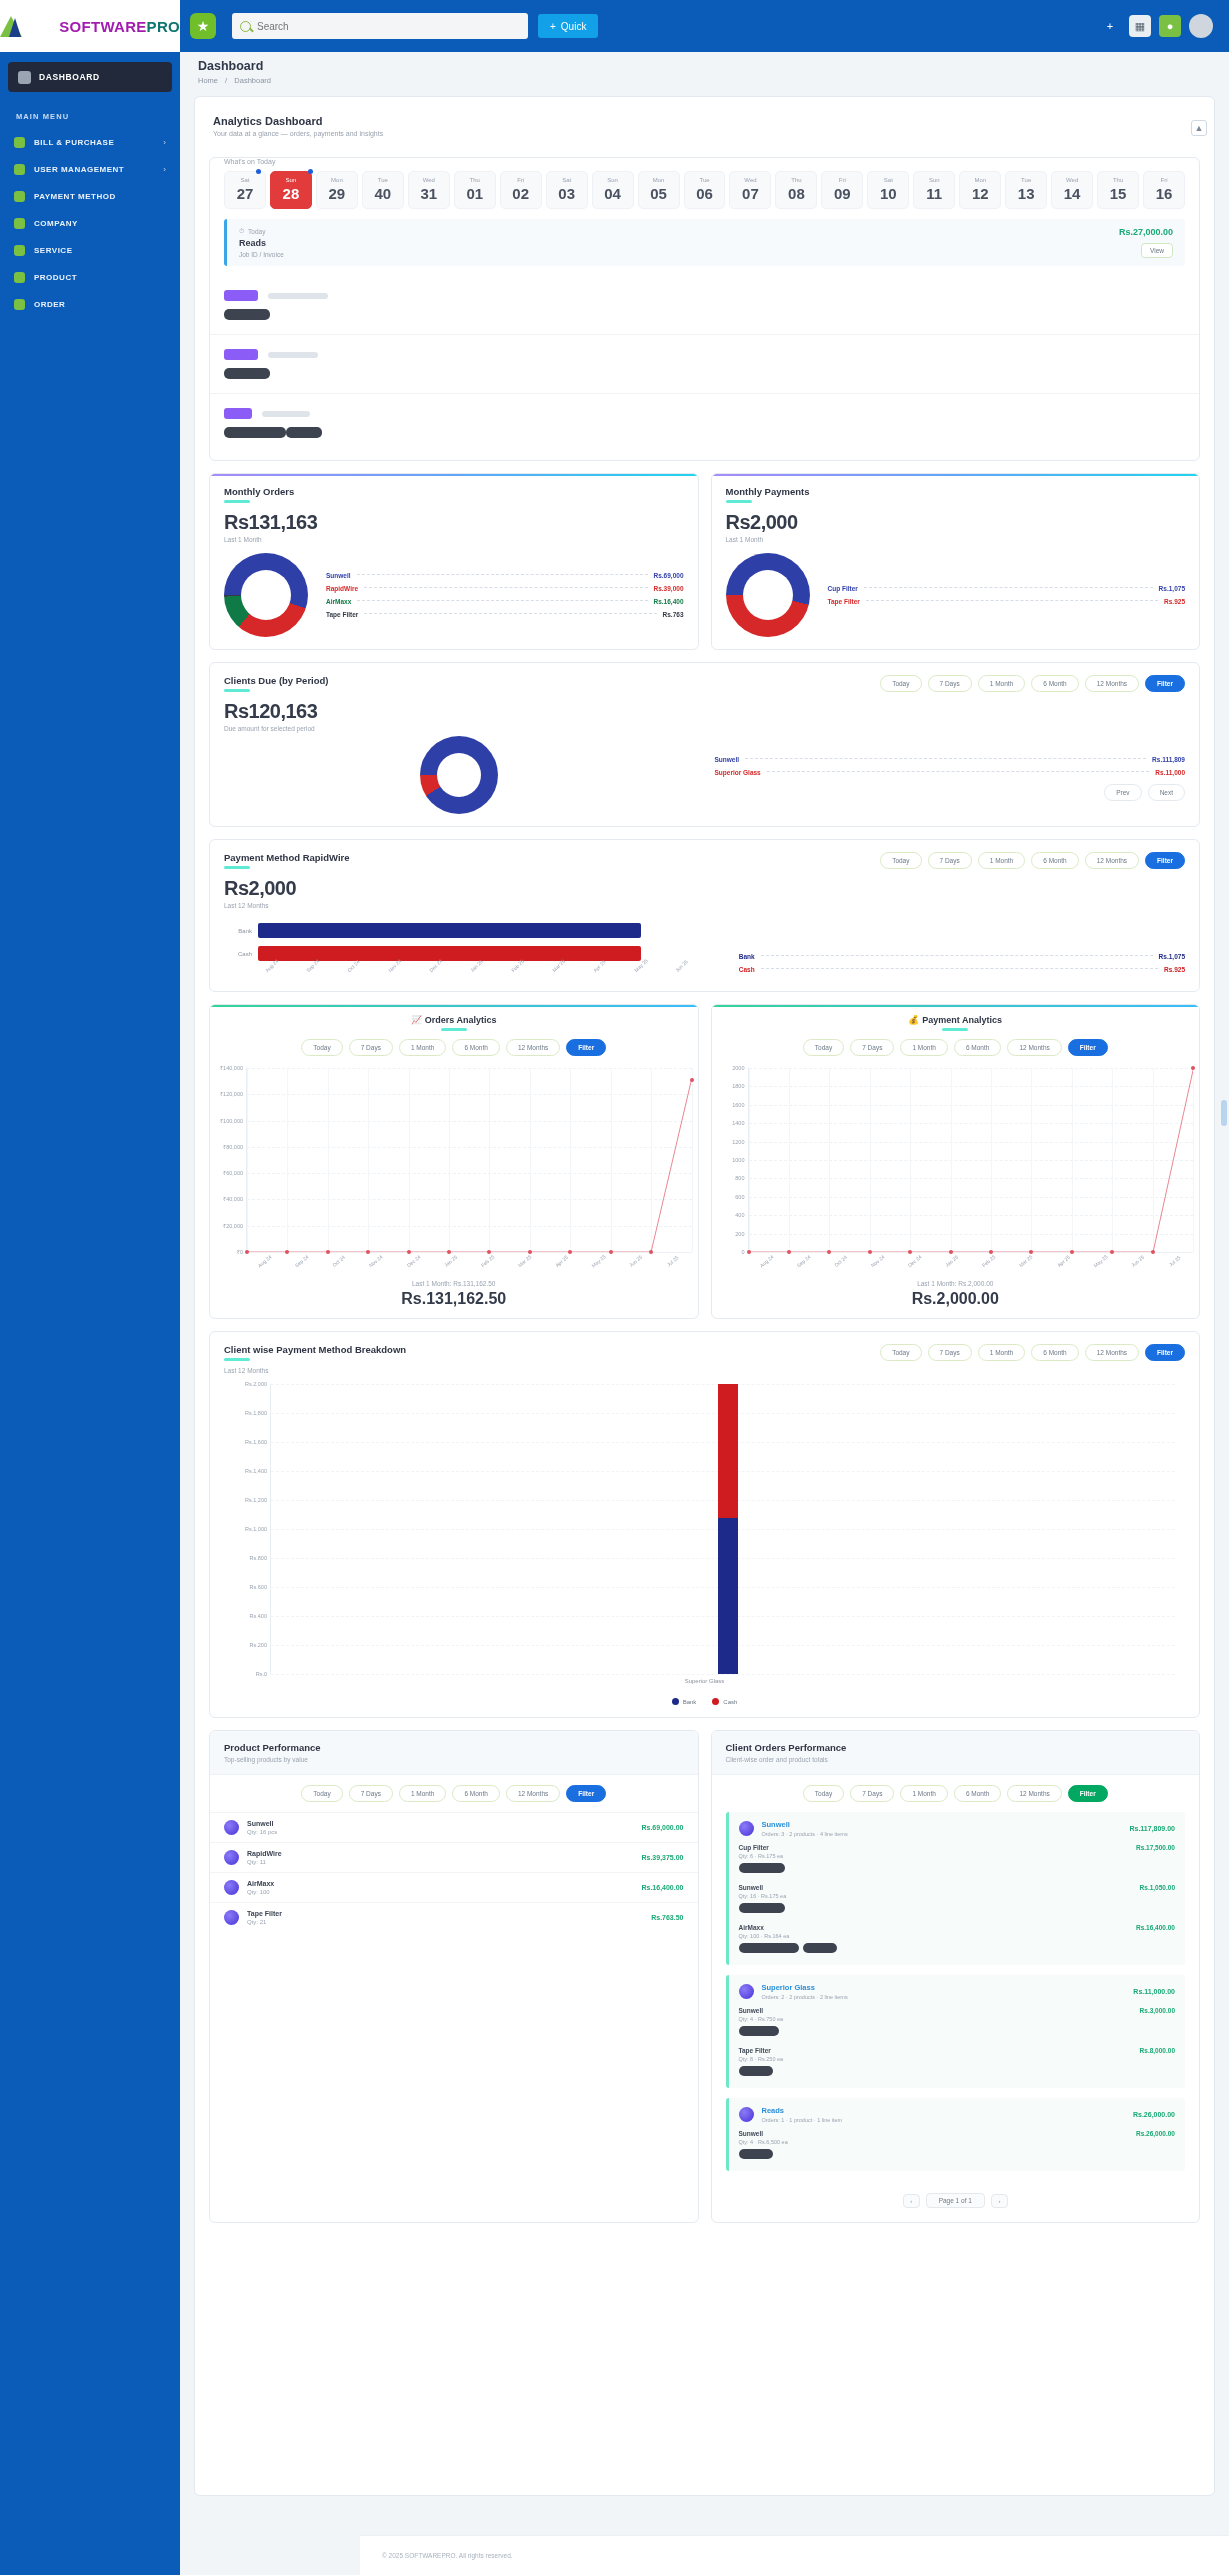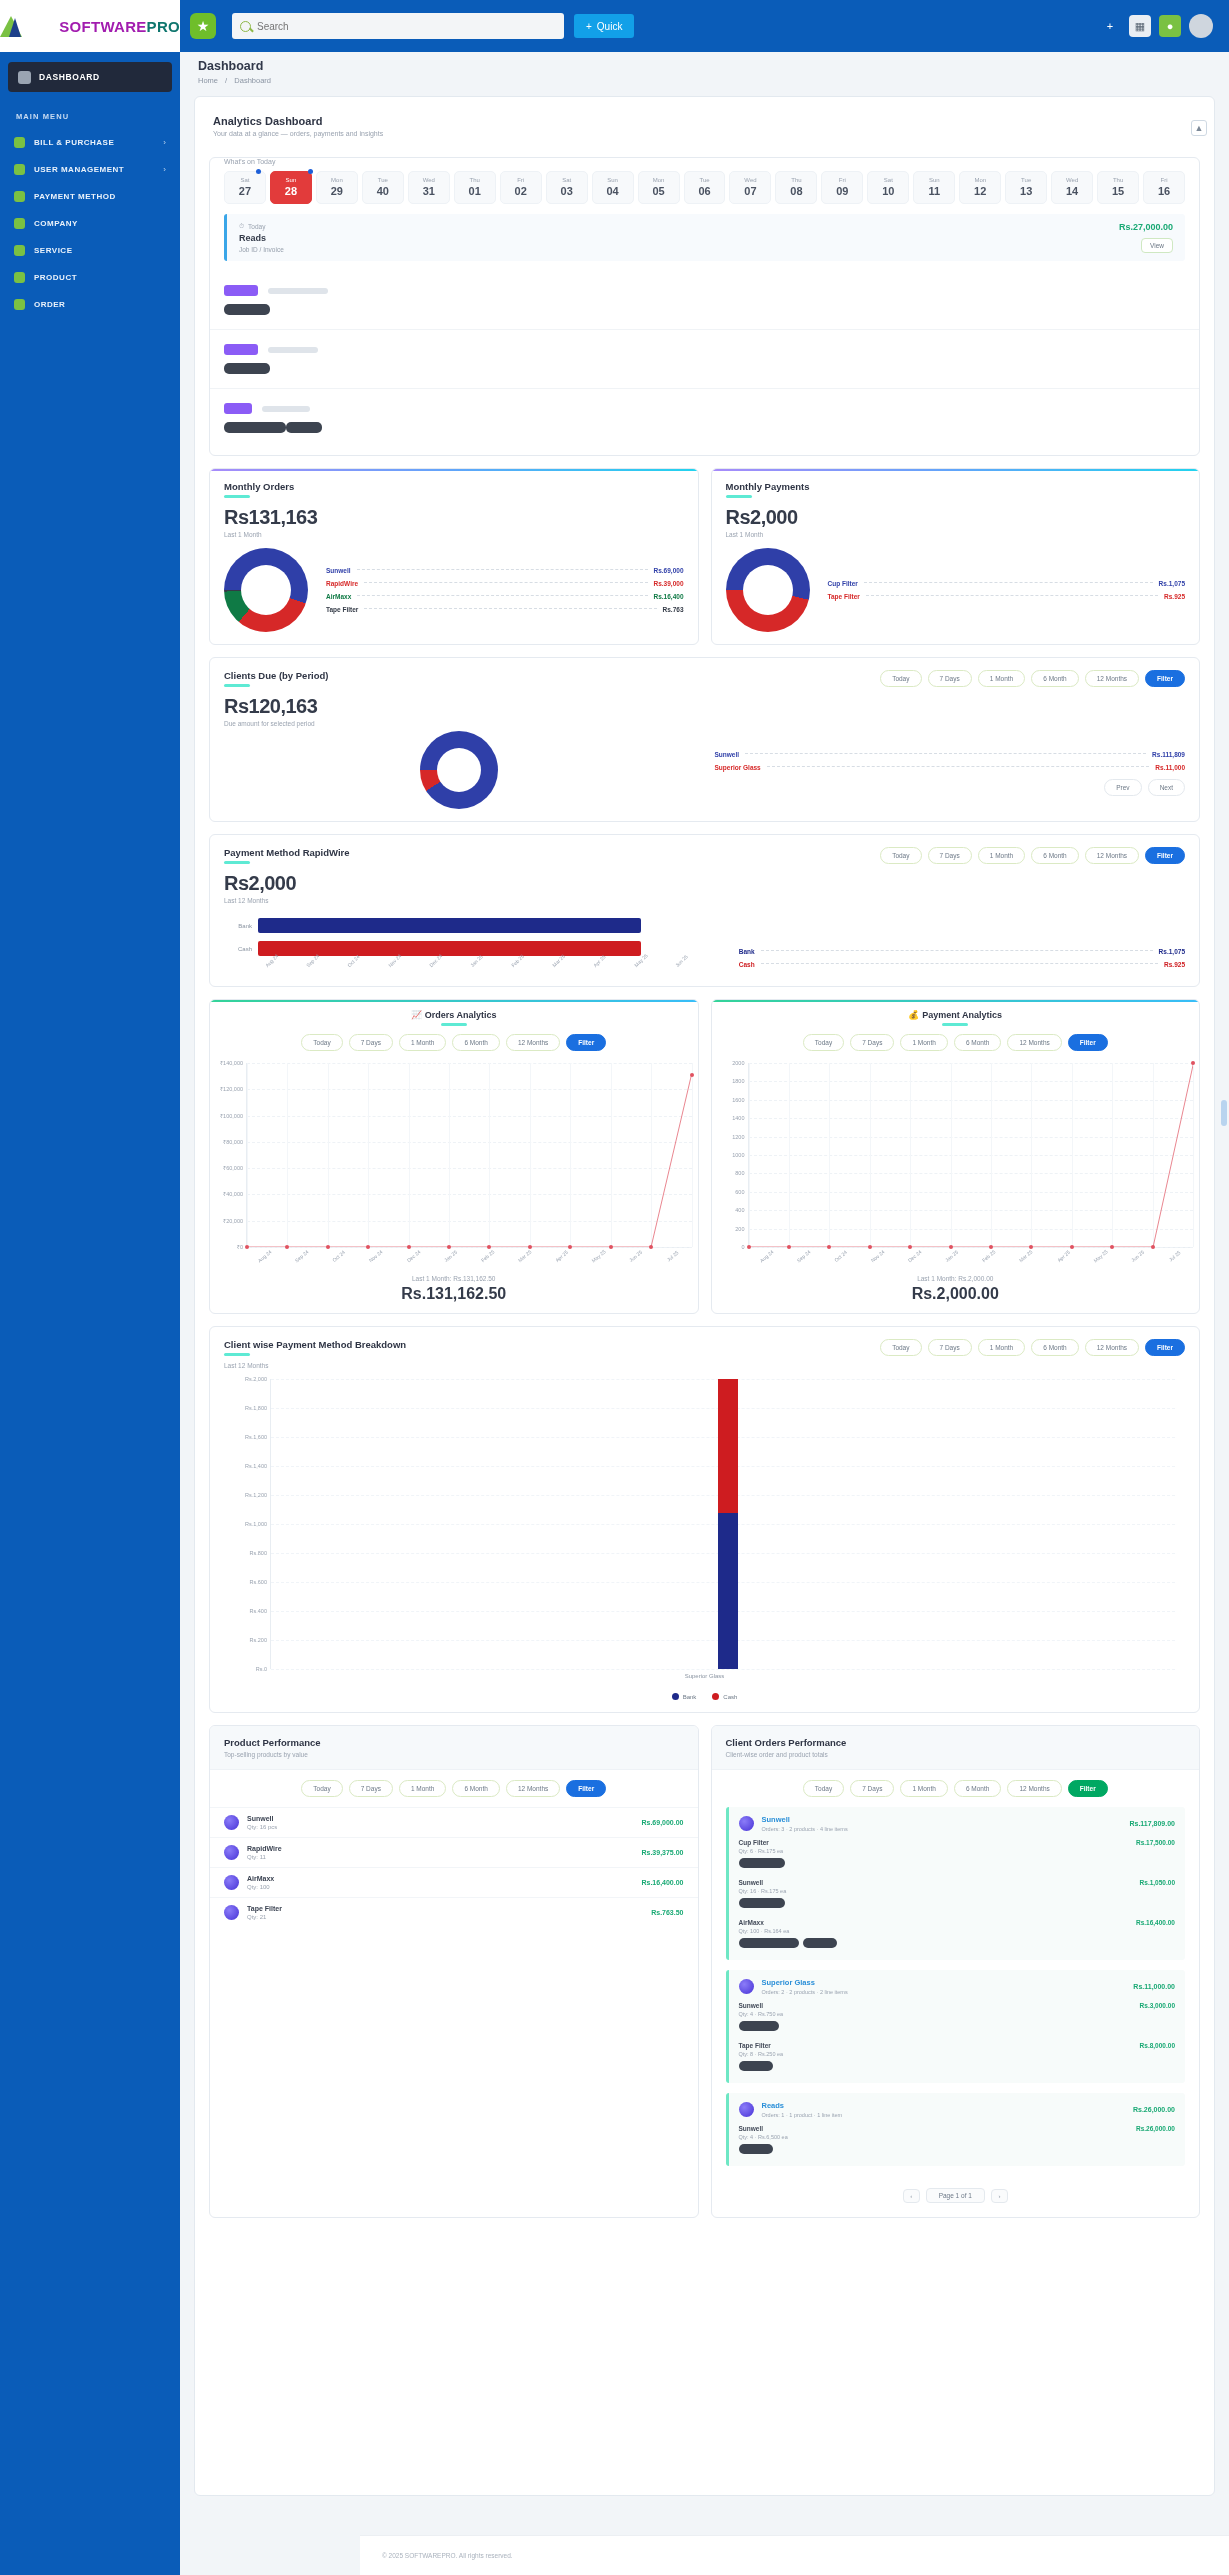--- a/index.html
+++ b/index.html
@@ -13,21 +13,21 @@
   
   .topbar { position: absolute; left: 0; top: 0; width: 1229px; height: 52px; background: #0a5cb8; display: flex; align-items: center; }
   .brand { width: 180px; height: 52px; background: #ffffff; display: flex; align-items: center; justify-content: center; gap: 5px; }
   .brand-mark { width: 24px; height: 22px; position: relative; }
   .brand-mark i { position: absolute; bottom: 0; width: 0; height: 0; border-left: 11px solid transparent; border-right: 11px solid transparent; border-bottom: 21px solid #7ac143; }
   .brand-mark b { position: absolute; bottom: 0; left: 9px; width: 0; height: 0; border-left: 6px solid transparent; border-right: 6px solid transparent; border-bottom: 19px solid #1d3f8a; }
   .brand-txt { font-size: 15px; font-weight: 700; letter-spacing: .3px; }
   .brand-txt .g { color: #a21caf; margin-left: 32px; }
   .brand-txt .b { color: #0f766e; }
   .leaf-btn { width: 26px; height: 26px; margin-left: 10px; border-radius: 6px; background: #6fbe2a; display: flex; align-items: center; justify-content: center; color: #fff; font-size: 14px; }
-  .searchwrap { margin-left: 16px; width: 332px; height: 26px; background: #f3f5f7; border-radius: 3px; display: flex; align-items: center; padding: 0 8px; gap: 6px; }
+  .searchwrap { margin-left: 16px; width: 296px; height: 26px; background: #f3f5f7; border-radius: 3px; display: flex; align-items: center; padding: 0 8px; gap: 6px; }
   .searchwrap .mag { width: 11px; height: 11px; border: 1.6px solid #8fb949; border-radius: 50%; position: relative; flex: none; }
   .searchwrap .mag::after { content: ""; position: absolute; width: 5px; height: 1.6px; background: #8fb949; transform: rotate(45deg); right: -4px; bottom: 0px; }
   .searchwrap input { border: 0; outline: 0; background: transparent; font-size: 10px; color: #6b7683; width: 100%; font-family: "Liberation Sans", sans-serif; }
   .topbtn { margin-left: 10px; height: 24px; background: #12a0e8; color: #fff; border-radius: 3px; font-size: 10px; display: flex; align-items: center; gap: 5px; padding: 0 12px; }
   .topright { margin-left: auto; display: flex; align-items: center; gap: 8px; padding-right: 16px; }
   .icon-sq { width: 22px; height: 22px; border-radius: 4px; display: flex; align-items: center; justify-content: center; font-size: 11px; color: #fff; }
   .av { width: 24px; height: 24px; border-radius: 50%; background: #cfd6de; }
 
   
   .sidebar { position: absolute; left: 0; top: 52px; width: 180px; height: 2523px; background: #0a5cb8; padding-top: 10px; }
@@ -62,21 +62,21 @@
   .title-underline { width: 26px; height: 3px; border-radius: 2px; background: #5eead4; margin-top: 3px; }
   .big-num { font-size: 20px; font-weight: 700; color: #343b4a; letter-spacing: -.5px; margin-top: 8px; }
   .small-note { font-size: 6.5px; color: #9aa3b0; margin-top: 2px; }
 
   
   .deadline-head { padding: 12px 14px 6px; }
   .weeklabel { font-size: 7px; color: #9aa3b0; padding: 0 14px 6px; }
   .cal { display: flex; gap: 4px; padding: 0 14px 10px; }
   .cal .day { flex: 1; background: #f7f9fb; border: 1px solid #eef2f6; border-radius: 5px; text-align: center; padding: 5px 0 6px; position: relative; }
   .cal .day .dw { font-size: 6px; color: #9aa3b0; }
-  .cal .day .dn { font-size: 11px; font-weight: 700; color: #4a5261; margin-top: 2px; }
+  .cal .day .dn { font-size: 15px; font-weight: 700; color: #4a5261; margin-top: 2px; }
   .cal .day.sel { background: #e23b3b; border-color: #e23b3b; }
   .cal .day.sel .dw, .cal .day.sel .dn { color: #fff; }
   .cal .day .pip { position: absolute; top: -3px; right: 4px; width: 5px; height: 5px; border-radius: 50%; background: #1d5fd8; }
   .cal .day.sel .pip { right: -2px; }
 
   .dl-item { margin: 0 14px; border-left: 3px solid #3aa6e8; background: #f7fafd; border-radius: 3px; padding: 8px 12px; display: flex; }
   .dl-meta { font-size: 6.5px; color: #9aa3b0; display: flex; align-items: center; gap: 4px; }
   .dl-name { font-size: 9px; font-weight: 700; color: #343b4a; margin-top: 3px; }
   .dl-sub { font-size: 6.5px; color: #97a0ad; margin-top: 3px; }
   .dl-right { margin-left: auto; text-align: right; }

